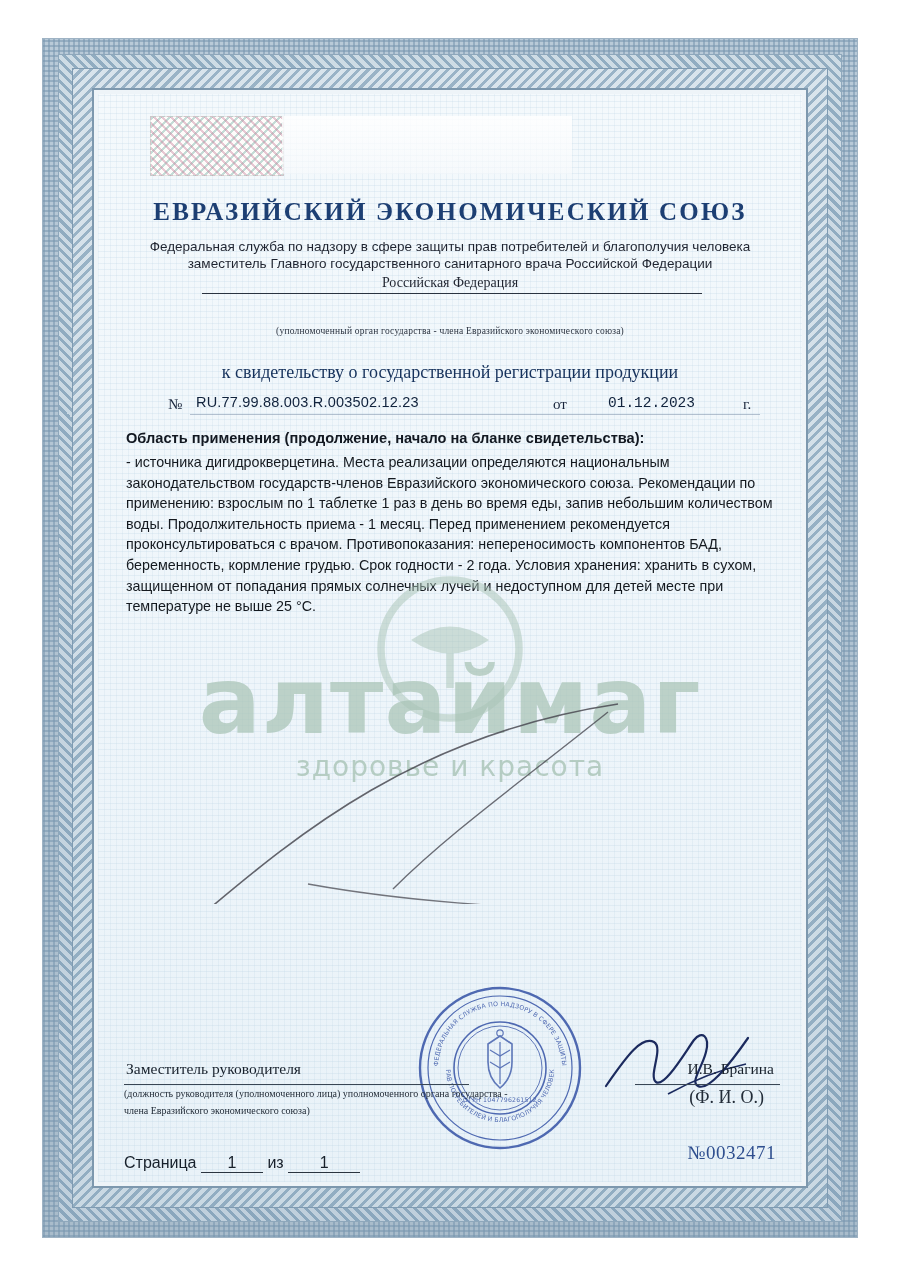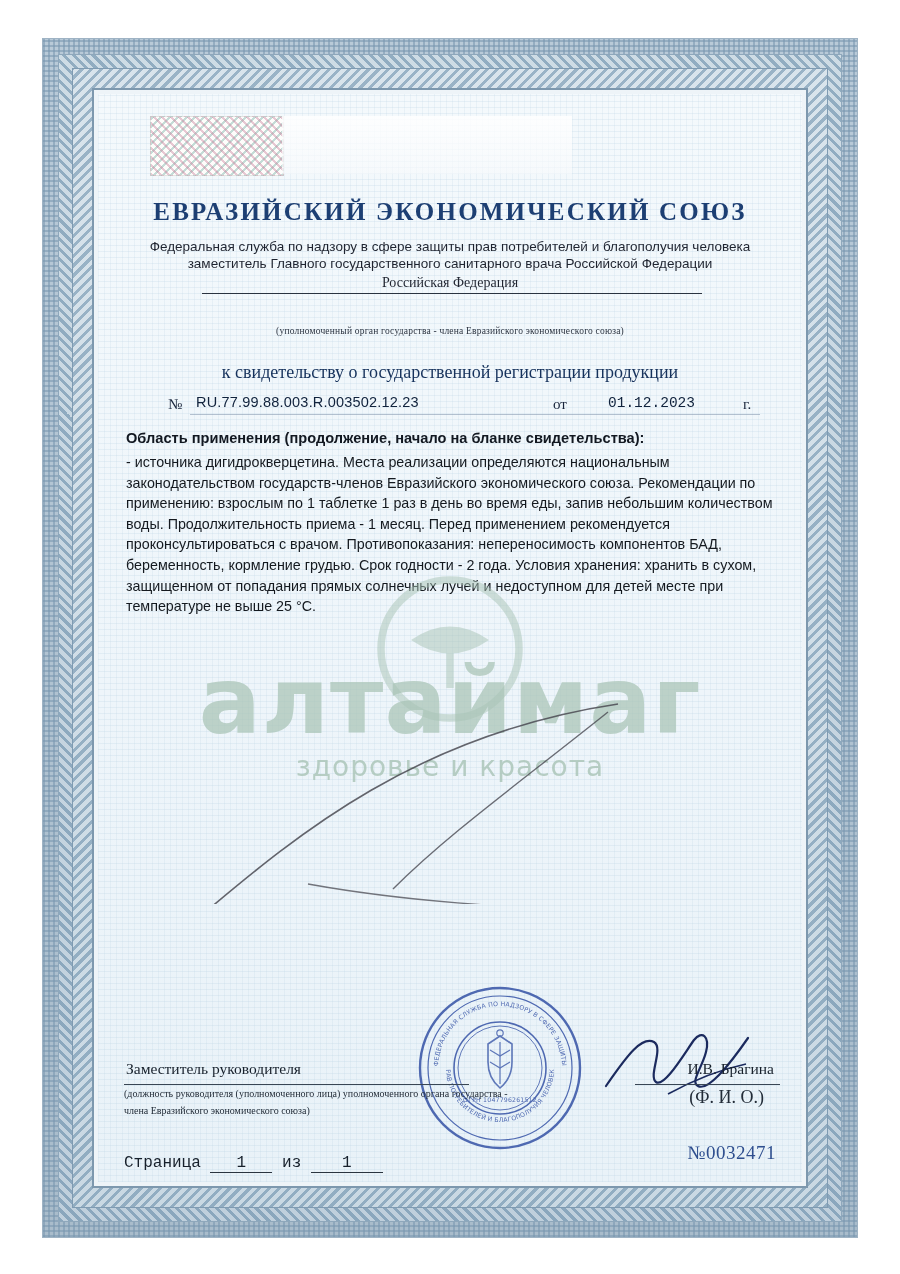--- a/index.html
+++ b/index.html
@@ -289,21 +289,21 @@
     top: 993px;
     font-family: Liberation Serif, serif;
     font-size: 18px;
     color: #222c38;
   }
 
   .page-row {
     position: absolute;
     left: 26px;
     top: 1060px;
-    font-family: Liberation Mono, monospace;
+    font-family: Liberation Sans, sans-serif;
     font-size: 16px;
     color: #17202b;
   }
   .page-row .pg-num {
     display: inline-block;
     width: 62px;
     text-align: center;
     border-bottom: 1px solid #2b3540;
   }
   .page-row .pg-num2 {

